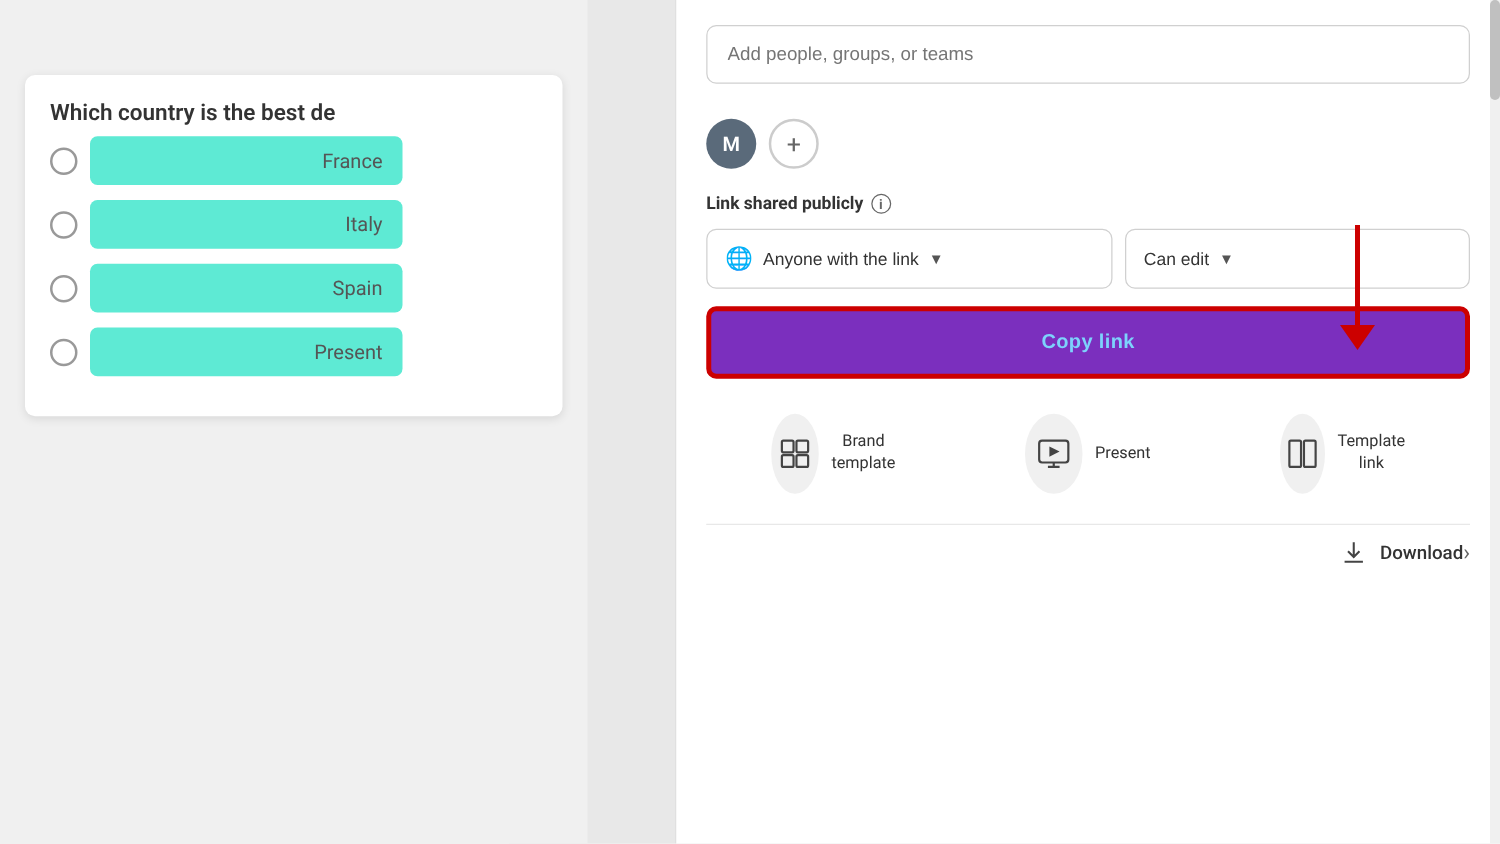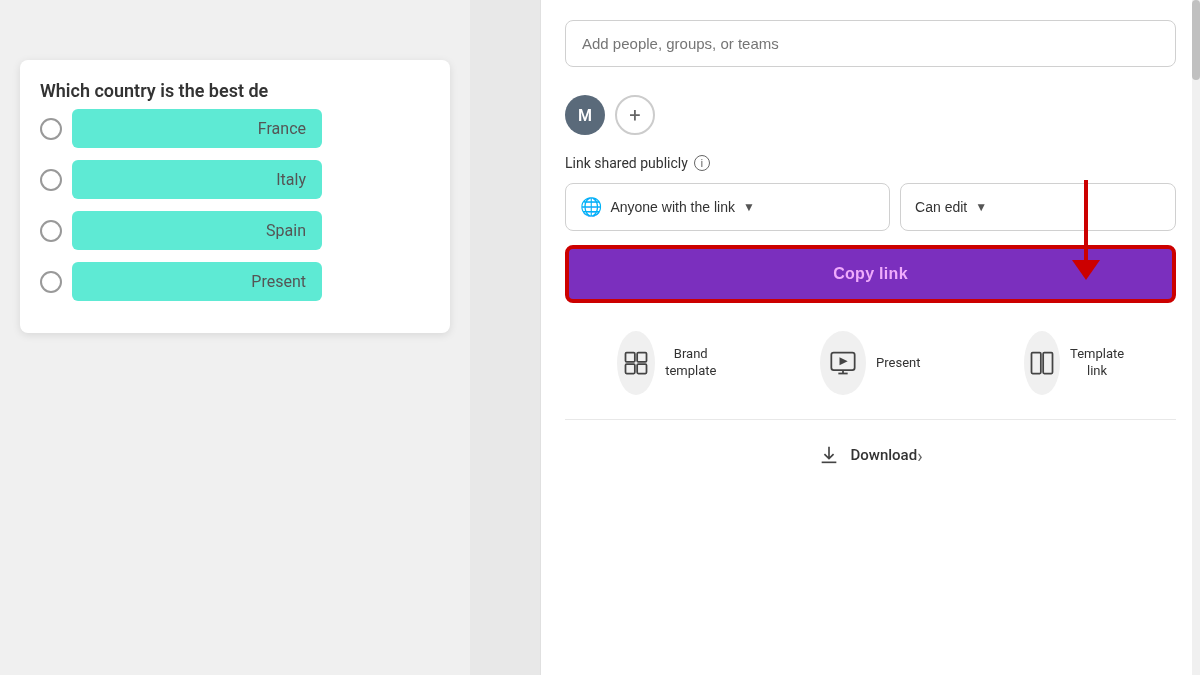--- a/index.html
+++ b/index.html
@@ -139,21 +139,21 @@
       justify-content: center;
       color: #666;
       font-size: 20px;
       cursor: pointer;
       background: white;
     }
 
     
     .link-shared-label {
       font-size: 14px;
-      font-weight: 400;
+      font-weight: 700;
       color: #333;
       display: flex;
       align-items: flex-end;
       gap: 6px;
       margin-bottom: 12px;
     }
 
     .info-icon {
       width: 16px;
       height: 16px;
@@ -200,21 +200,21 @@
 
     .chevron-icon {
       font-size: 12px;
       color: #555;
     }
 
     
     .copy-link-btn {
       width: 100%;
       background: #7B2FBE;
-      color: #f0abfc;
+      color: #7dd3fc;
       border: 4px solid #cc0000;
       border-radius: 8px;
       padding: 16px;
       font-size: 16px;
       font-weight: 600;
       cursor: pointer;
       margin-bottom: 28px;
       letter-spacing: 0.3px;
     }
 
@@ -281,22 +281,22 @@
       font-size: 13px;
       color: #333;
       text-align: center;
       line-height: 1.3;
     }
 
     
     .download-row {
       display: flex;
       align-items: center;
-      justify-content: center;
-      padding: 24px 0;
+      justify-content: flex-end;
+      padding: 11px 0;
       border-top: 1px solid #e8e8e8;
       cursor: pointer;
     }
 
     .download-left {
       display: flex;
       align-items: center;
       gap: 10px;
       font-size: 15px;
       color: #333;

